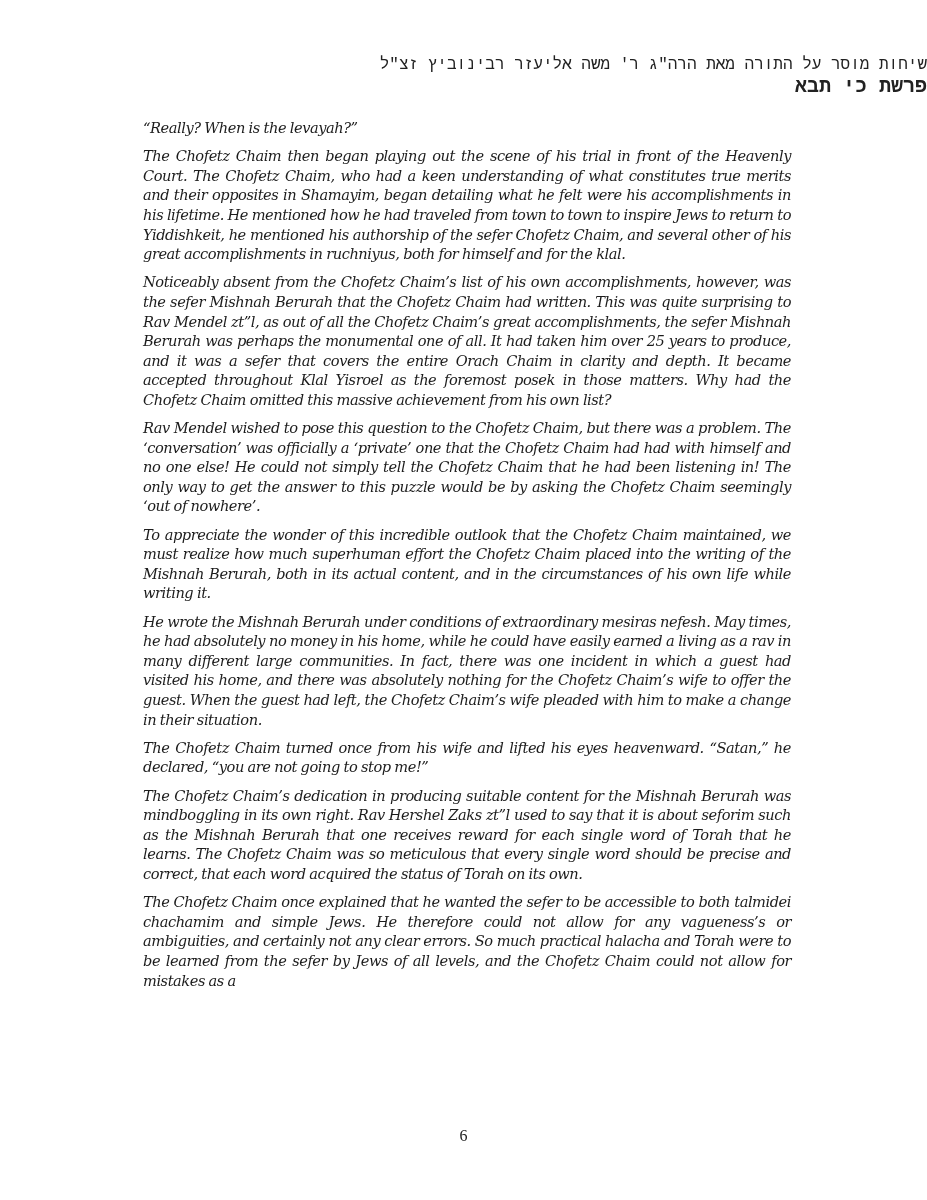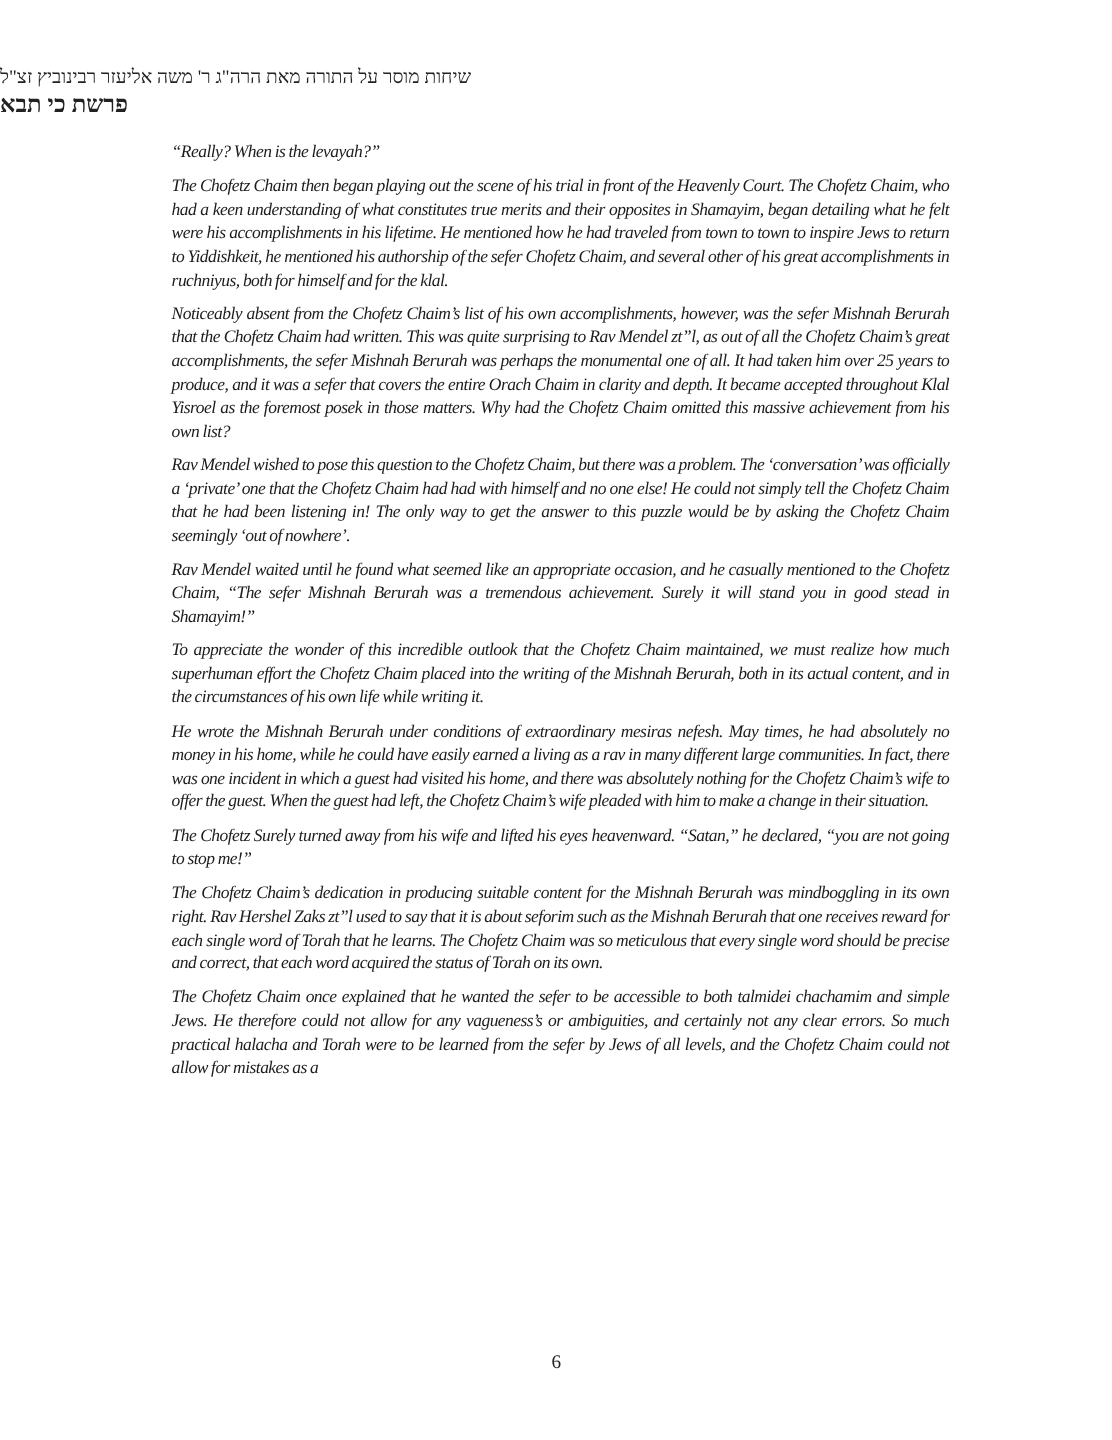--- a/index.html
+++ b/index.html
@@ -1,40 +1,39 @@
 <!DOCTYPE html>
 <html><head>
   <meta charset="utf-8">
   <style>
     html, body { margin: 0; padding: 0; background: #ffffff; }
     body { width: 927px; height: 1200px; position: relative; overflow: hidden; color: #1a1a1a; }
     .page { position: absolute; left: 0; top: 0; width: 927px; height: 1200px; background: #ffffff; }
-    .header { position: absolute; top: 54px; left: 0; width: 927px; text-align: left; font-family: Liberation Serif, serif; color: #222; }
+    .header { position: absolute; top: 54px; left: 0; width: 927px; text-align: right; font-family: Liberation Mono, monospace; color: #222; }
     .header-line1 { font-size: 16px; line-height: 22px; direction: rtl; }
     .header-line2 { font-size: 20px; line-height: 22px; direction: rtl; font-weight: bold; }
     .body { position: absolute; top: 118px; left: 143px; width: 648px; font-family: "DejaVu Serif", "Liberation Serif", serif; font-style: italic; font-size: 14.6px; line-height: 19.6px; letter-spacing: -0.45px; word-spacing: -0.5px; color: #1c1c1c; }
-    .body p { margin: 0 0 8.6px 0; text-align: justify; font-family: Liberation Serif, serif; }
+    .body p { margin: 0 0 8.6px 0; text-align: justify; }
     .page-number { position: absolute; top: 1127px; left: 0; width: 927px; text-align: center; font-family: "Liberation Serif", serif; font-size: 16px; color: #222; }
   </style>
 </head>
 <body>
 
 <div class="page">
   <div class="header">
     <div class="header-line1">שיחות מוסר על התורה מאת הרה"ג ר' משה אליעזר רבינוביץ זצ"ל</div>
     <div class="header-line2">פרשת כי תבא</div>
   </div>
 
   <div class="body">
     <p>“Really? When is the levayah?”</p>
     <p>The Chofetz Chaim then began playing out the scene of his trial in front of the Heavenly Court. The Chofetz Chaim, who had a keen understanding of what constitutes true merits and their opposites in Shamayim, began detailing what he felt were his accomplishments in his lifetime. He mentioned how he had traveled from town to town to inspire Jews to return to Yiddishkeit, he mentioned his authorship of the sefer Chofetz Chaim, and several other of his great accomplishments in ruchniyus, both for himself and for the klal.</p>
     <p>Noticeably absent from the Chofetz Chaim’s list of his own accomplishments, however, was the sefer Mishnah Berurah that the Chofetz Chaim had written. This was quite surprising to Rav Mendel zt”l, as out of all the Chofetz Chaim’s great accomplishments, the sefer Mishnah Berurah was perhaps the monumental one of all. It had taken him over 25 years to produce, and it was a sefer that covers the entire Orach Chaim in clarity and depth. It became accepted throughout Klal Yisroel as the foremost posek in those matters. Why had the Chofetz Chaim omitted this massive achievement from his own list?</p>
     <p>Rav Mendel wished to pose this question to the Chofetz Chaim, but there was a problem. The ‘conversation’ was officially a ‘private’ one that the Chofetz Chaim had had with himself and no one else! He could not simply tell the Chofetz Chaim that he had been listening in! The only way to get the answer to this puzzle would be by asking the Chofetz Chaim seemingly ‘out of nowhere’.</p>
-    <p>Rav Mendel waited until he found what seemed like an appropriate occasion, and he casually mentioned to the Chofetz Chaim, “The sefer Mishnah Berurah was a tremendous achievement. Surely it will stand you in good stead in Shamayim!”</p>
     <p>To appreciate the wonder of this incredible outlook that the Chofetz Chaim maintained, we must realize how much superhuman effort the Chofetz Chaim placed into the writing of the Mishnah Berurah, both in its actual content, and in the circumstances of his own life while writing it.</p>
     <p>He wrote the Mishnah Berurah under conditions of extraordinary mesiras nefesh. May times, he had absolutely no money in his home, while he could have easily earned a living as a rav in many different large communities. In fact, there was one incident in which a guest had visited his home, and there was absolutely nothing for the Chofetz Chaim’s wife to offer the guest. When the guest had left, the Chofetz Chaim’s wife pleaded with him to make a change in their situation.</p>
-    <p>The Chofetz Surely turned away from his wife and lifted his eyes heavenward. “Satan,” he declared, “you are not going to stop me!”</p>
+    <p>The Chofetz Chaim turned once from his wife and lifted his eyes heavenward. “Satan,” he declared, “you are not going to stop me!”</p>
     <p>The Chofetz Chaim’s dedication in producing suitable content for the Mishnah Berurah was mindboggling in its own right. Rav Hershel Zaks zt”l used to say that it is about seforim such as the Mishnah Berurah that one receives reward for each single word of Torah that he learns. The Chofetz Chaim was so meticulous that every single word should be precise and correct, that each word acquired the status of Torah on its own.</p>
     <p>The Chofetz Chaim once explained that he wanted the sefer to be accessible to both talmidei chachamim and simple Jews. He therefore could not allow for any vagueness’s or ambiguities, and certainly not any clear errors. So much practical halacha and Torah were to be learned from the sefer by Jews of all levels, and the Chofetz Chaim could not allow for mistakes as a</p>
   </div>
 
   <div class="page-number">6</div>
 </div>
 
 </body></html>

